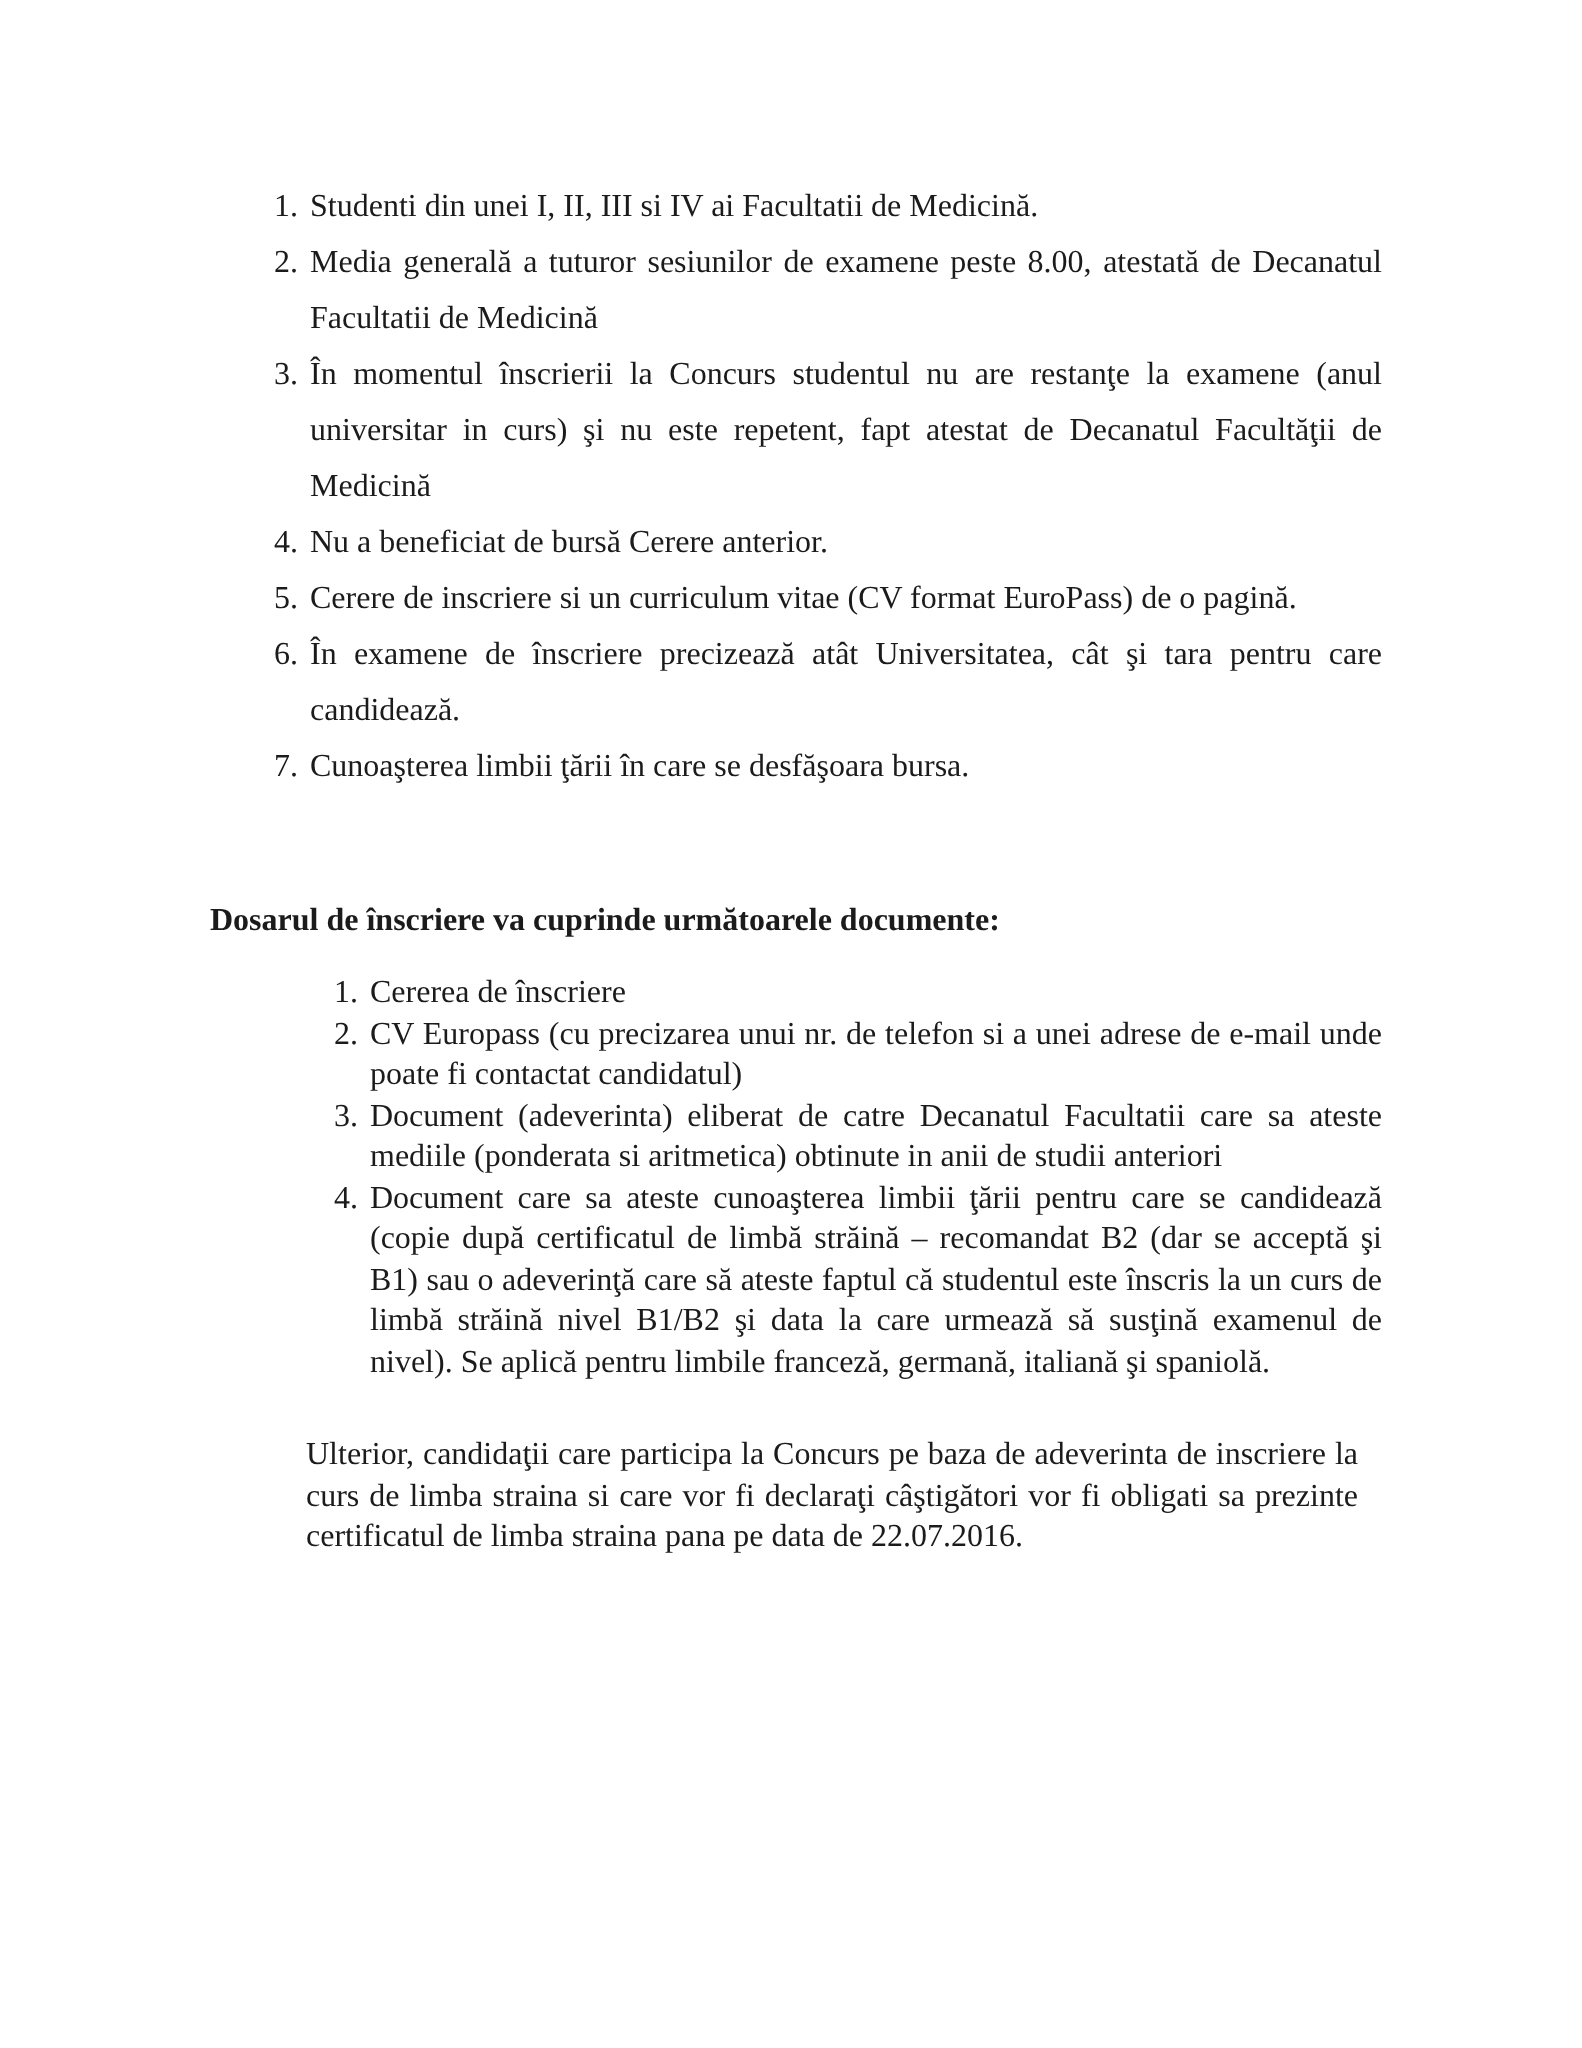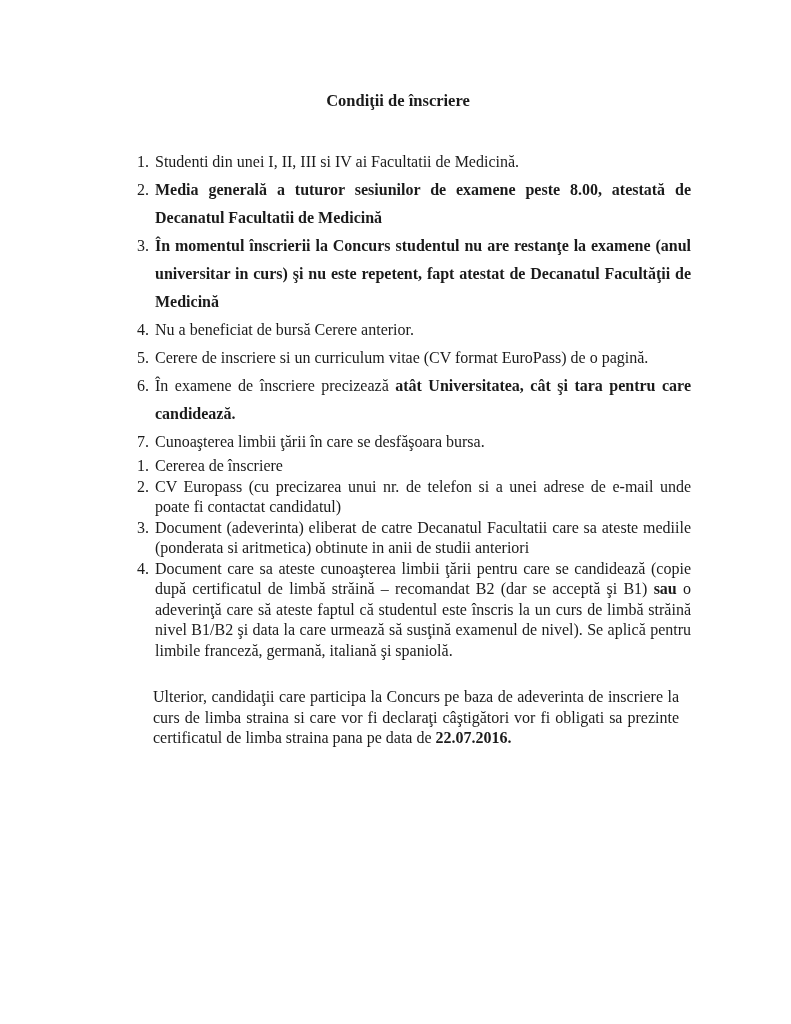--- a/index.html
+++ b/index.html
@@ -33,50 +33,51 @@
   }
   ol.conditions > li {
     line-height: 28px;
     text-align: justify;
     padding-left: 2px;
   }
   ol.documents > li {
     line-height: 20.5px;
     text-align: justify;
     padding-left: 2px;
+    margin-left: 30px;
   }
   .section-heading {
     font-weight: bold;
     margin: 52px 0 15px 0;
     line-height: 22px;
   }
   .closing {
     margin: 26px 12px 0 48px;
     line-height: 20.5px;
     text-align: justify;
   }
-  .b { font-weight: bold; }
+  .b { font-weight: normal; }
 </style>
 </head>
 <body>
 
 <div class="page">
 
-  <h1 class="doc-title">Condiţii de înscriere</h1>
 
   <ol class="num-list conditions">
       <li><span>Studenti din unei I, II, III si IV ai Facultatii de Medicină.</span></li>
       <li><span class="b">Media generală a tuturor sesiunilor de examene peste 8.00, atestată de Decanatul Facultatii de Medicină</span></li>
       <li><span class="b">În momentul înscrierii la Concurs studentul nu are restanţe la examene (anul universitar in curs) şi nu este repetent, fapt atestat de Decanatul Facultăţii de Medicină</span></li>
       <li><span>Nu a beneficiat de bursă Cerere anterior.</span></li>
       <li><span>Cerere de inscriere si un curriculum vitae (CV format EuroPass) de o pagină.</span></li>
       <li><span>În examene de înscriere precizează </span><span class="b">atât Universitatea, cât şi tara pentru care candidează.</span></li>
       <li><span>Cunoaşterea limbii ţării în care se desfăşoara bursa.</span></li>
     </ol>
 
+  <p class="section-heading">Dosarul de înscriere va cuprinde următoarele documente:</p>
 
   <ol class="num-list documents">
       <li><span>Cererea de înscriere</span></li>
       <li><span>CV Europass (cu precizarea unui nr. de telefon si a unei adrese de e-mail unde poate fi contactat candidatul)</span></li>
       <li><span>Document (adeverinta) eliberat de catre Decanatul Facultatii care sa ateste mediile (ponderata si aritmetica) obtinute in anii de studii anteriori</span></li>
       <li><span>Document care sa ateste cunoaşterea limbii ţării pentru care se candidează (copie după certificatul de limbă străină – recomandat B2 (dar se acceptă şi B1) </span><span class="b">sau</span><span> o adeverinţă care să ateste faptul că studentul este înscris la un curs de limbă străină nivel B1/B2 şi data la care urmează să susţină examenul de nivel). Se aplică pentru limbile franceză, germană, italiană şi spaniolă.</span></li>
     </ol>
 
   <p class="closing"><span>Ulterior, candidaţii care participa la Concurs pe baza de adeverinta de inscriere la curs de limba straina si care vor fi declaraţi câştigători vor fi obligati sa prezinte certificatul de limba straina pana pe data de </span><span class="b">22.07.2016.</span></p>
 

